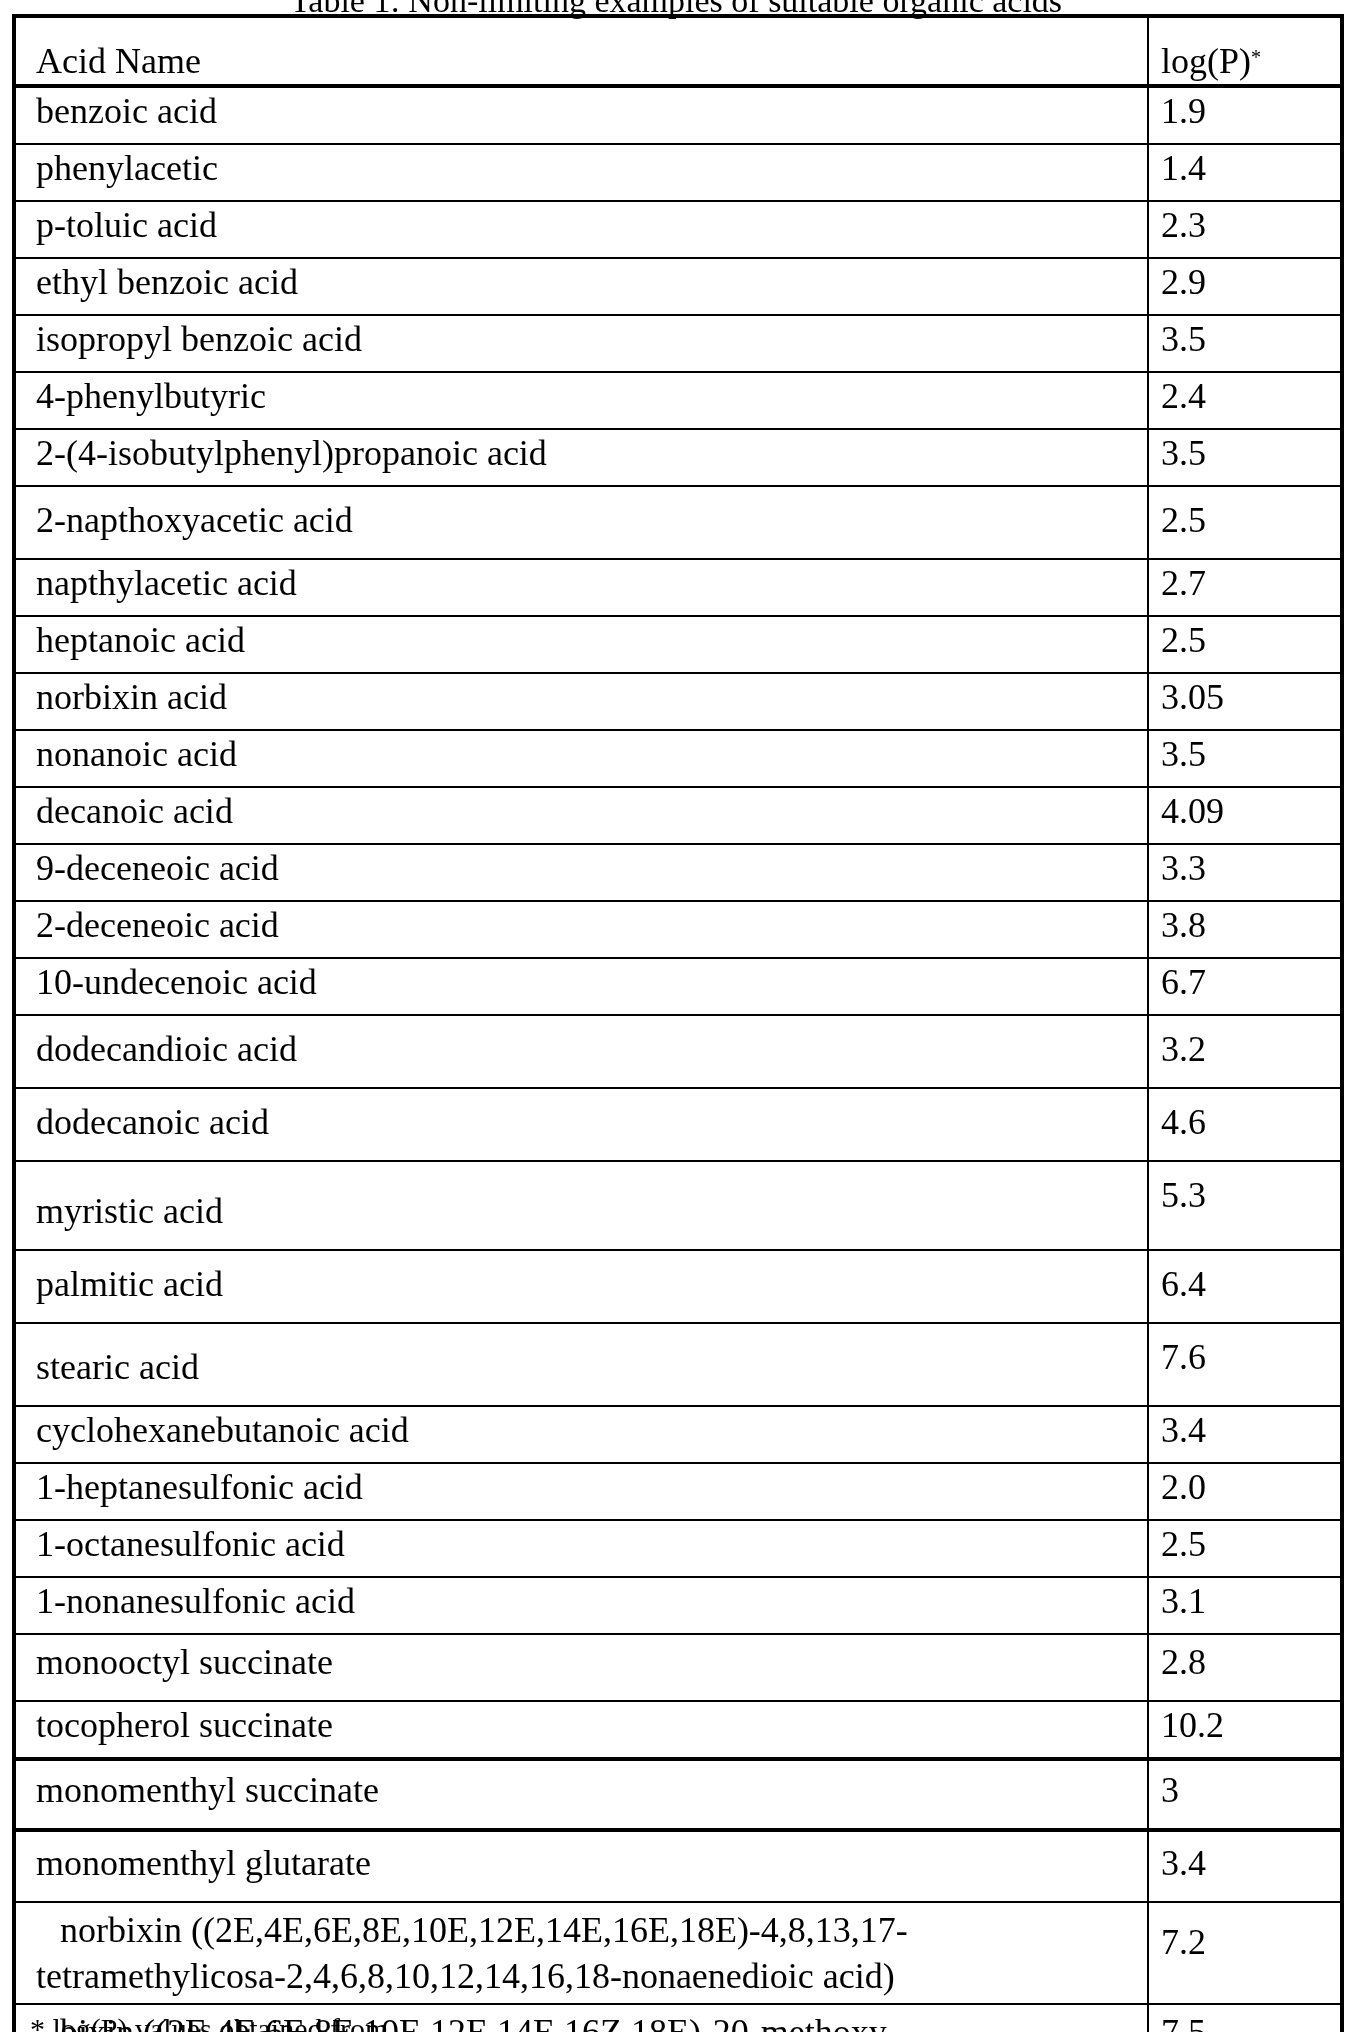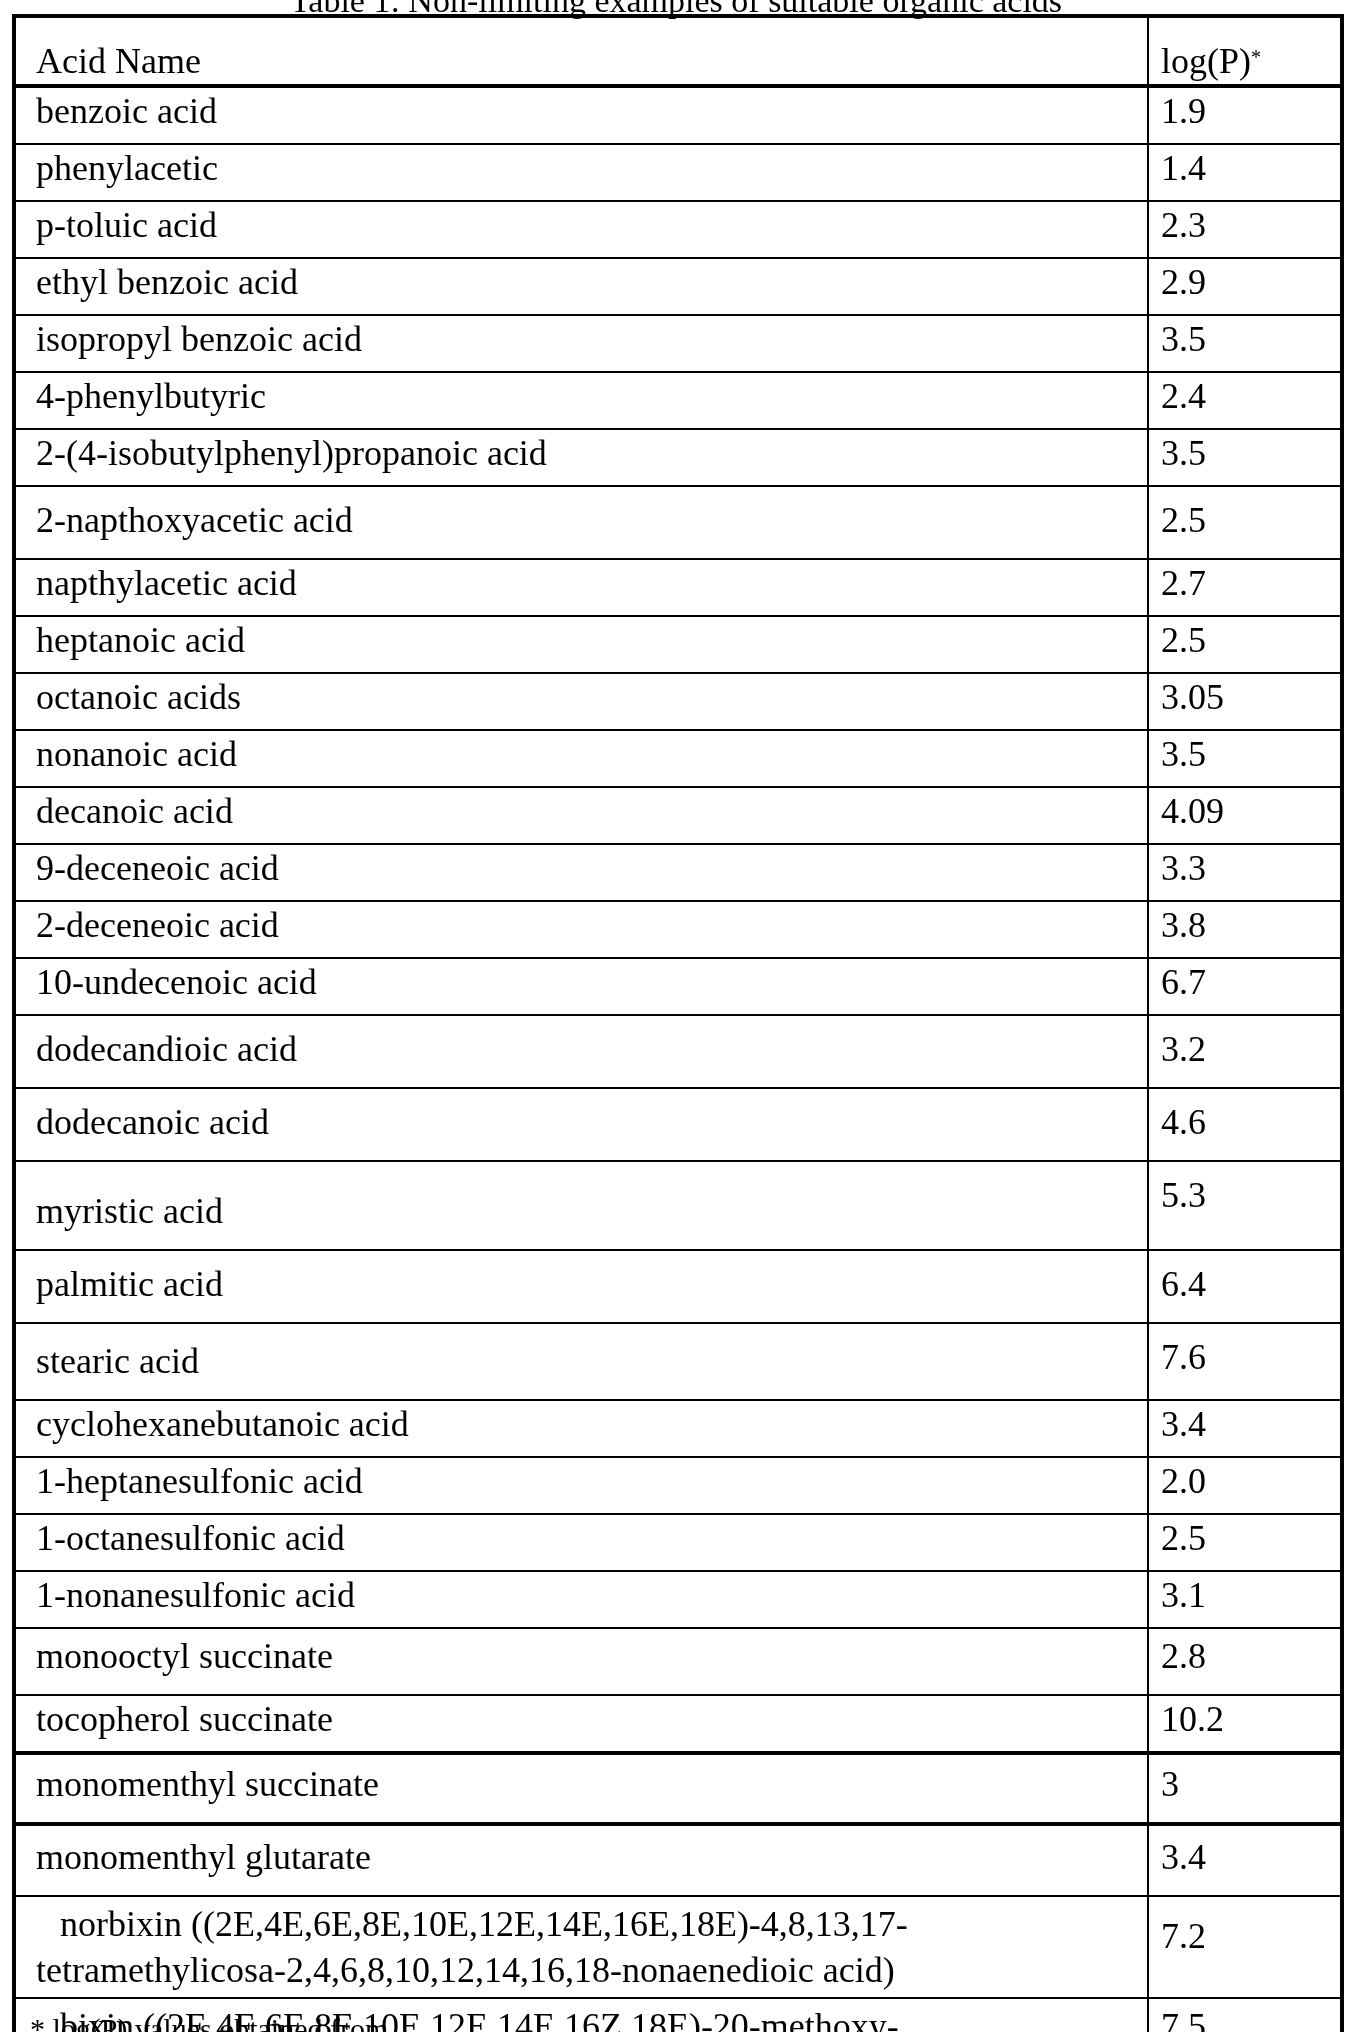--- a/index.html
+++ b/index.html
@@ -134,21 +134,21 @@
       </tr>
     <tr class="row">
         <td>napthylacetic acid</td>
         <td class="val">2.7</td>
       </tr>
     <tr class="row">
         <td>heptanoic acid</td>
         <td class="val">2.5</td>
       </tr>
     <tr class="row">
-        <td>octanoic acids</td>
+        <td>norbixin acid</td>
         <td class="val">3.05</td>
       </tr>
     <tr class="row">
         <td>nonanoic acid</td>
         <td class="val">3.5</td>
       </tr>
     <tr class="row">
         <td>decanoic acid</td>
         <td class="val">4.09</td>
       </tr>
@@ -174,21 +174,21 @@
       </tr>
     <tr class="row h60">
         <td style="padding-top:26px">myristic acid</td>
         <td class="val" style="padding-top:10px">5.3</td>
       </tr>
     <tr class="row h60">
         <td style="padding-top:10px">palmitic acid</td>
         <td class="val" style="padding-top:10px">6.4</td>
       </tr>
     <tr class="row h60">
-        <td style="padding-top:14px">stearic acid</td>
+        <td style="padding-top:20px">stearic acid</td>
         <td class="val" style="padding-top:10px">7.6</td>
       </tr>
     <tr class="row">
         <td>cyclohexanebutanoic acid</td>
         <td class="val">3.4</td>
       </tr>
     <tr class="row">
         <td>1-heptanesulfonic acid</td>
         <td class="val">2.0</td>
       </tr>

